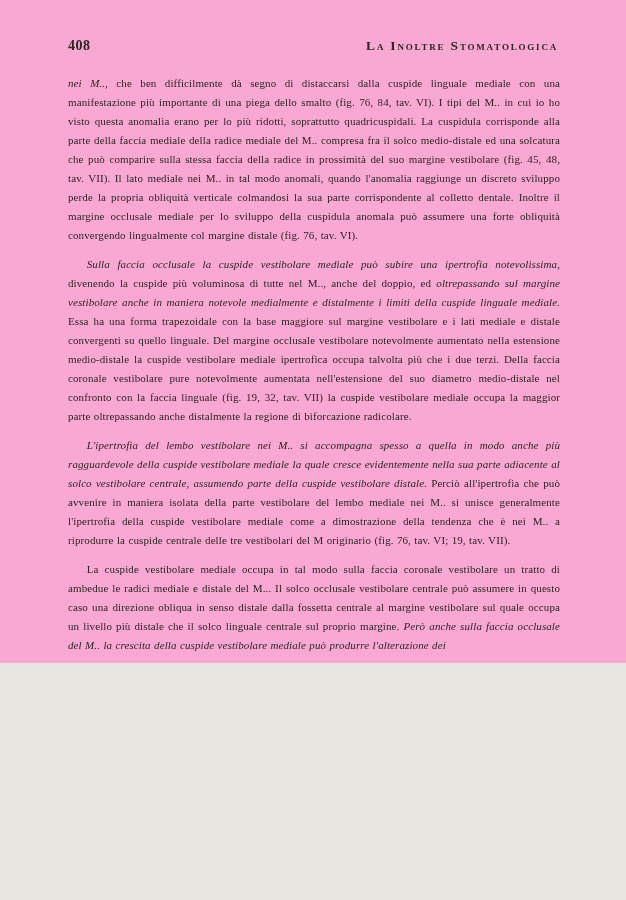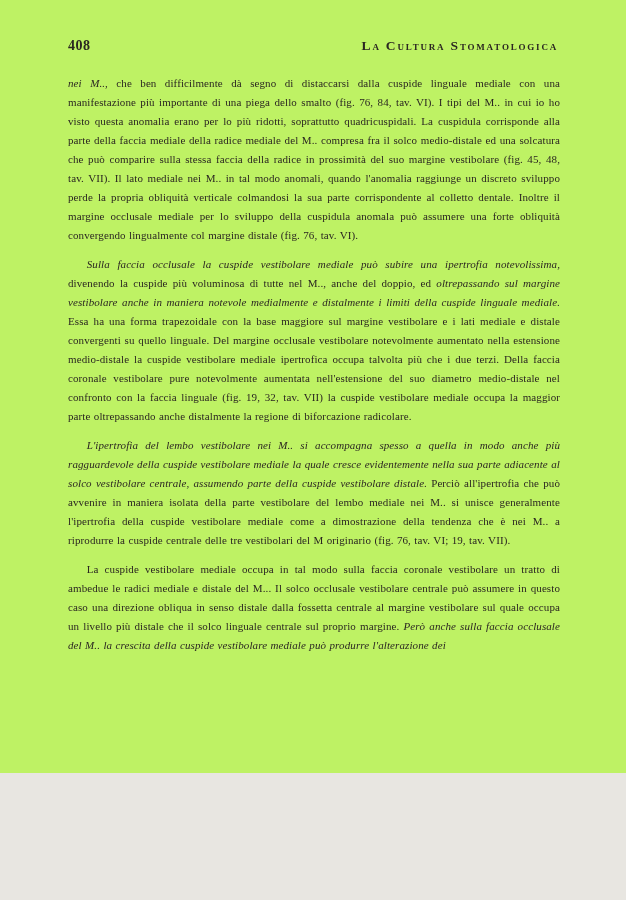--- a/index.html
+++ b/index.html
@@ -4,23 +4,23 @@
 <style>
   html, body {
     margin: 0;
     padding: 0;
     background: #e8e6e1;
     font-family: "Liberation Serif", "DejaVu Serif", serif;
   }
   .page {
     position: relative;
     width: 626px;
-    height: 773px;
+    height: 663px;
     margin: 0 auto;
-    background: #bef264;
+    background: #f9a8d4;
     color: #2b2721;
     box-sizing: border-box;
     padding: 38px 66px 0 68px;
     overflow: hidden;
   }
   .running-header {
     display: flex;
     align-items: baseline;
     justify-content: space-between;
     margin-bottom: 20px;
@@ -56,21 +56,21 @@
   .it {
     font-style: italic;
   }
 </style>
 </head>
 <body>
 
 <div class="page">
   <div class="running-header">
     <span class="page-number">408</span>
-    <span class="journal-title">La Cultura Stomatologica</span>
+    <span class="journal-title">La Inoltre Stomatologica</span>
   </div>
   <div class="page-body">
       <p class="para"><span class="it">nei M..</span><span>, che ben difficilmente dà segno di distaccarsi dalla cuspide linguale mediale con una manifestazione più importante di una piega dello smalto (fig. 76, 84, tav. VI). I tipi del M.. in cui io ho visto questa anomalia erano per lo più ridotti, soprattutto quadricuspidali. La cuspidula corrisponde alla parte della faccia mediale della radice mediale del M.. compresa fra il solco medio-distale ed una solcatura che può comparire sulla stessa faccia della radice in prossimità del suo margine vestibolare (fig. 45, 48, tav. VII). Il lato mediale nei M.. in tal modo anomali, quando l'anomalia raggiunge un discreto sviluppo perde la propria obliquità verticale colmandosi la sua parte corrispondente al colletto dentale. Inoltre il margine occlusale mediale per lo sviluppo della cuspidula anomala può assumere una forte obliquità convergendo lingualmente col margine distale (fig. 76, tav. VI).</span></p>
       <p class="para indent"><span class="it">Sulla faccia occlusale la cuspide vestibolare mediale può subire una ipertrofia notevolissima,</span><span> divenendo la cuspide più voluminosa di tutte nel M.., anche del doppio, ed </span><span class="it">oltrepassando sul margine vestibolare anche in maniera notevole medialmente e distalmente i limiti della cuspide linguale mediale.</span><span> Essa ha una forma trapezoidale con la base maggiore sul margine vestibolare e i lati mediale e distale convergenti su quello linguale. Del margine occlusale vestibolare notevolmente aumentato nella estensione medio-distale la cuspide vestibolare mediale ipertrofica occupa talvolta più che i due terzi. Della faccia coronale vestibolare pure notevolmente aumentata nell'estensione del suo diametro medio-distale nel confronto con la faccia linguale (fig. 19, 32, tav. VII) la cuspide vestibolare mediale occupa la maggior parte oltrepassando anche distalmente la regione di biforcazione radicolare.</span></p>
       <p class="para indent"><span class="it">L'ipertrofia del lembo vestibolare nei M.. si accompagna spesso a quella in modo anche più ragguardevole della cuspide vestibolare mediale la quale cresce evidentemente nella sua parte adiacente al solco vestibolare centrale, assumendo parte della cuspide vestibolare distale.</span><span> Perciò all'ipertrofia che può avvenire in maniera isolata della parte vestibolare del lembo mediale nei M.. si unisce generalmente l'ipertrofia della cuspide vestibolare mediale come a dimostrazione della tendenza che è nei M.. a riprodurre la cuspide centrale delle tre vestibolari del M originario (fig. 76, tav. VI; 19, tav. VII).</span></p>
       <p class="para indent"><span>La cuspide vestibolare mediale occupa in tal modo sulla faccia coronale vestibolare un tratto di ambedue le radici mediale e distale del M... Il solco occlusale vestibolare centrale può assumere in questo caso una direzione obliqua in senso distale dalla fossetta centrale al margine vestibolare sul quale occupa un livello più distale che il solco linguale centrale sul proprio margine.</span><span class="it"> Però anche sulla faccia occlusale del M.. la crescita della cuspide vestibolare mediale può produrre l'alterazione dei</span></p>
     </div>
 </div>
 
 </body></html>

